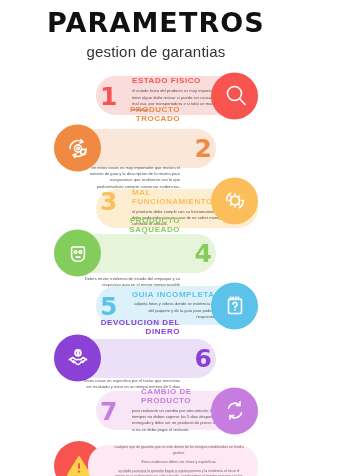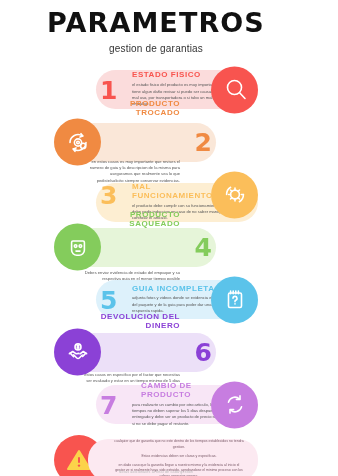--- a/index.html
+++ b/index.html
@@ -23,21 +23,21 @@
   .title {
     font-family: "DejaVu Sans", sans-serif;
     font-size: 27px;
     font-weight: 900;
     letter-spacing: 1.1px;
     color: #111111;
     line-height: 1;
   }
   .subtitle {
     margin-top: 7px;
-    font-size: 10px;
+    font-size: 15px;
     color: #333333;
     letter-spacing: .2px;
   }
 
   
   .list { margin-top: 12px; }
 
   .row {
     position: relative;
     height: 47px;
@@ -218,21 +218,21 @@
         <div class="icon-circle" style="background: rgb(132, 204, 92);">
           <svg width="26" height="26" viewBox="0 0 26 26">
             <path d="M8 6.5h10c.8 0 1.4.6 1.4 1.4v7.6c0 2.9-2.4 5.3-5.3 5.3h-2.2c-2.9 0-5.3-2.4-5.3-5.3V7.9c0-.8.6-1.4 1.4-1.4z" fill="none" stroke="#ffffff" stroke-width="1.6" stroke-linecap="round" stroke-linejoin="round"></path>
        <circle cx="10.6" cy="11.6" r="1.3" fill="none" stroke="#ffffff" stroke-width="1.6" stroke-linecap="round" stroke-linejoin="round"></circle>
             <circle cx="15.4" cy="11.6" r="1.3" fill="none" stroke="#ffffff" stroke-width="1.6" stroke-linecap="round" stroke-linejoin="round"></circle>
        <path d="M11 16.6h4" fill="none" stroke="#ffffff" stroke-width="1.6" stroke-linecap="round" stroke-linejoin="round"></path>
           </svg>
         </div>
       </div>
       <div class="row odd">
-        <div class="card" style="background: rgb(221, 241, 251);">
+        <div class="card" style="background: rgb(221, 241, 251); text-align: right;">
           <div class="card-head" style="color: rgb(91, 195, 234);">GUIA INCOMPLETA</div>
           <div class="card-body">adjunta fotos y videos donde se evidencia el estado del paquete y de la guia para poder dar una respuesta rapida.</div>
         </div>
         <div class="num" style="color: rgb(91, 195, 234);">5</div>
         <div class="icon-circle" style="background: rgb(91, 195, 234);">
           <svg width="26" height="26" viewBox="0 0 26 26">
             <rect x="6.5" y="6.5" width="13" height="14.5" rx="1.4" fill="none" stroke="#ffffff" stroke-width="1.6" stroke-linecap="round" stroke-linejoin="round"></rect>
        <path d="M8.6 4.6v2.6M11.2 4.6v2.6M13.8 4.6v2.6M16.4 4.6v2.6" fill="none" stroke="#ffffff" stroke-width="1.6" stroke-linecap="round" stroke-linejoin="round"></path>
        <path d="M11 11.8a2 2 0 1 1 2.4 2c-.5.2-.4.9-.4 1.4" fill="none" stroke="#ffffff" stroke-width="1.6" stroke-linecap="round" stroke-linejoin="round"></path>
        <circle cx="13" cy="17.4" r=".8" fill="#ffffff" stroke="none"></circle>

